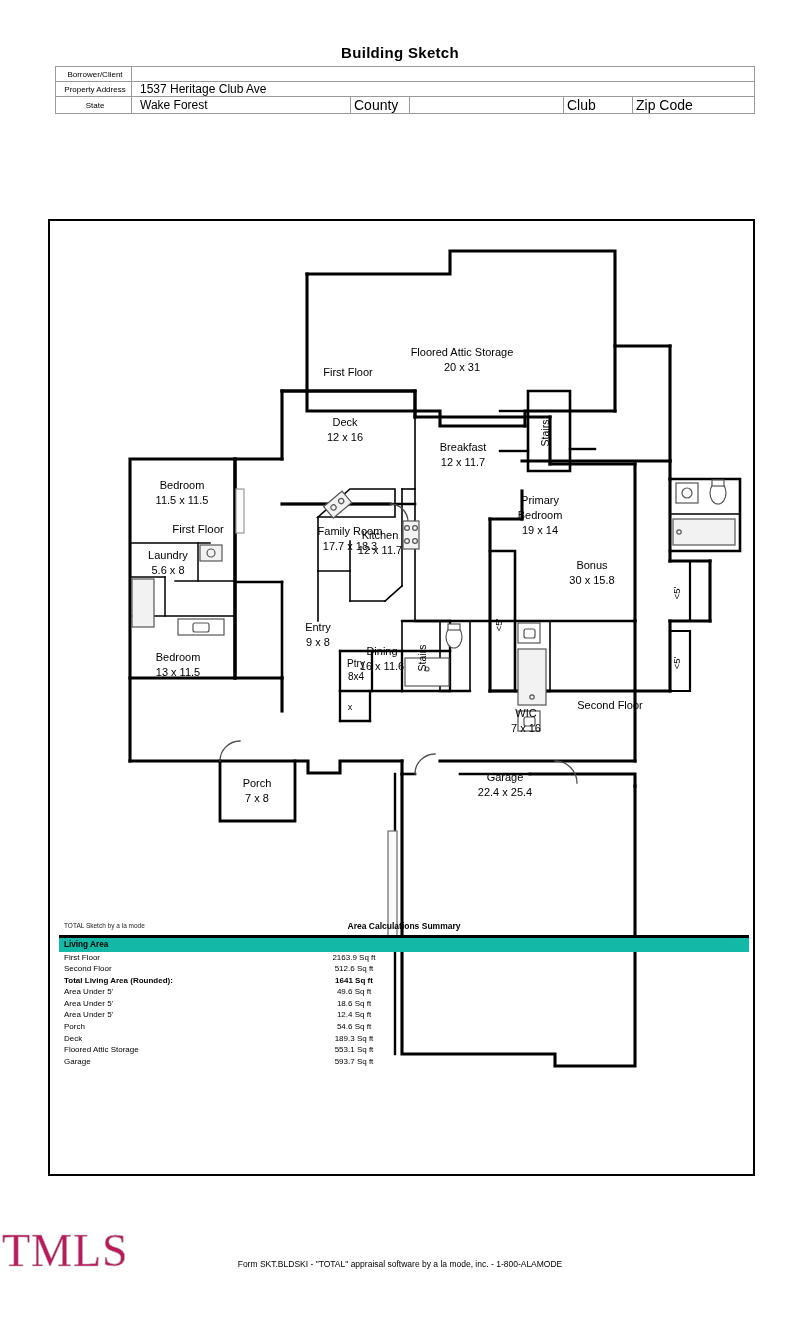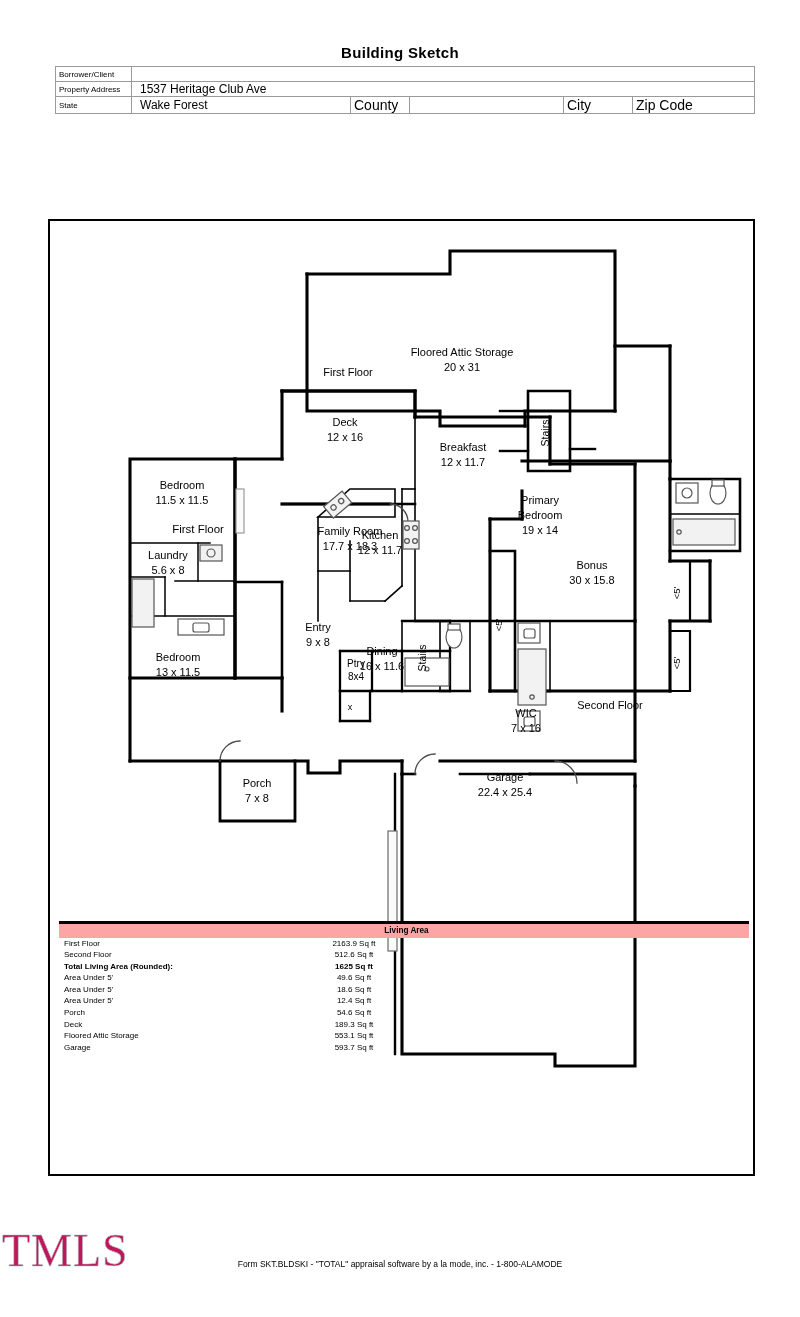--- a/index.html
+++ b/index.html
@@ -25,21 +25,21 @@
     position:absolute;left:55px;top:66px;width:700px;
     border:1px solid #000;border-collapse:collapse;
     font-size:8.5px;
   }
   .hdr td{
     border:0.7px solid #9a9a9a;
     height:14px;padding:0 0 0 3px;vertical-align:middle;
     white-space:nowrap;
   }
   .hdr tr{height:14px;}
-  .hdr .lbl{width:72px;font-size:8px;color:#000;}
+  .hdr .lbl{width:72px;font-size:8px;color:#000;text-align:center;}
   .hdr .val{font-size:12px;padding-left:8px;}
   .hdr .mid{font-size:14px;}
   .hdr .nb{border-left:none;border-right:none;}
 
   
   .frame{
     position:absolute;left:48px;top:219px;
     width:707px;height:957px;
     border:2.5px solid #000;
     background:#fff;
@@ -54,22 +54,22 @@
     font-size:8px;
   }
   .sum-top{
     position:relative;height:14px;
   }
   .sum-top .tl{position:absolute;left:5px;top:1px;font-size:6.5px;color:#222;}
   .sum-top .tc{position:absolute;left:0;top:0;width:690px;text-align:center;
       font-size:8.5px;font-weight:bold;}
   .rule{height:2.5px;background:#000;width:690px;}
   .band{
-    background:#fca5a5;font-weight:bold;font-size:8.2px;
-    padding:1.5px 0 1.5px 5px;height:11px;line-height:11px;text-align:center;
+    background:#14b8a6;font-weight:bold;font-size:8.2px;
+    padding:1.5px 0 1.5px 5px;height:11px;line-height:11px;
   }
   .row{position:relative;height:11.6px;line-height:11.6px;font-size:8px;}
   .row .nm{position:absolute;left:5px;top:0;}
   .row .vl{position:absolute;left:240px;top:0;width:110px;text-align:center;}
   .row.bold .nm,.row.bold .vl{font-weight:bold;}
 
   
   .footer{
     position:absolute;left:0;top:1259px;width:800px;text-align:center;
     font-size:8.5px;
@@ -102,21 +102,21 @@
     </tr>
     <tr>
       <td class="lbl">Property Address</td>
       <td class="val" colspan="5">1537 Heritage Club Ave</td>
     </tr>
     <tr>
       <td class="lbl">State</td>
       <td class="val" style="width:210px">Wake Forest</td>
       <td class="mid" style="width:55px">County</td>
       <td class="val nb" style="width:145px"></td>
-      <td class="mid" style="width:65px">City</td>
+      <td class="mid" style="width:65px">Club</td>
       <td class="mid">Zip Code</td>
     </tr>
   </tbody>
     </table>
 
   <div class="frame">
     <div class="sketch-wrap">
       <svg width="703" height="953" viewBox="0 0 703 953" xmlns="http://www.w3.org/2000/svg">
 
         <g fill="none" stroke="#000" stroke-width="3.1" stroke-linecap="square" stroke-linejoin="miter">
@@ -367,35 +367,39 @@
           <text transform="translate(376,437) rotate(-90)">Stairs</text>
           <text transform="translate(452,404) rotate(-90)" font-size="9.5">&lt;5'</text>
           <text transform="translate(630,372) rotate(-90)" font-size="9.5">&lt;5'</text>
           <text transform="translate(630,442) rotate(-90)" font-size="9.5">&lt;5'</text>
         </g>
 
       </svg>
     </div>
 
     <div class="summary" style="position:absolute;left:9px;top:700px;width:690px;">
+      <div class="sum-top">
+        <span class="tl">TOTAL Sketch by a la mode</span>
+        <span class="tc">Area Calculations Summary</span>
+      </div>
       <div class="rule"></div>
 
       <div class="band">Living Area</div>
 
       <div class="row">
         <span class="nm">First Floor</span>
         <span class="vl">2163.9 Sq ft</span>
       </div>
       <div class="row">
         <span class="nm">Second Floor</span>
         <span class="vl">512.6 Sq ft</span>
       </div>
       <div class="row bold">
         <span class="nm">Total Living Area (Rounded):</span>
-        <span class="vl">1625 Sq ft</span>
+        <span class="vl">1641 Sq ft</span>
       </div>
 
 
       <div class="row">
         <span class="nm">Area Under 5'</span>
         <span class="vl">49.6 Sq ft</span>
       </div>
       <div class="row">
         <span class="nm">Area Under 5'</span>
         <span class="vl">18.6 Sq ft</span>

